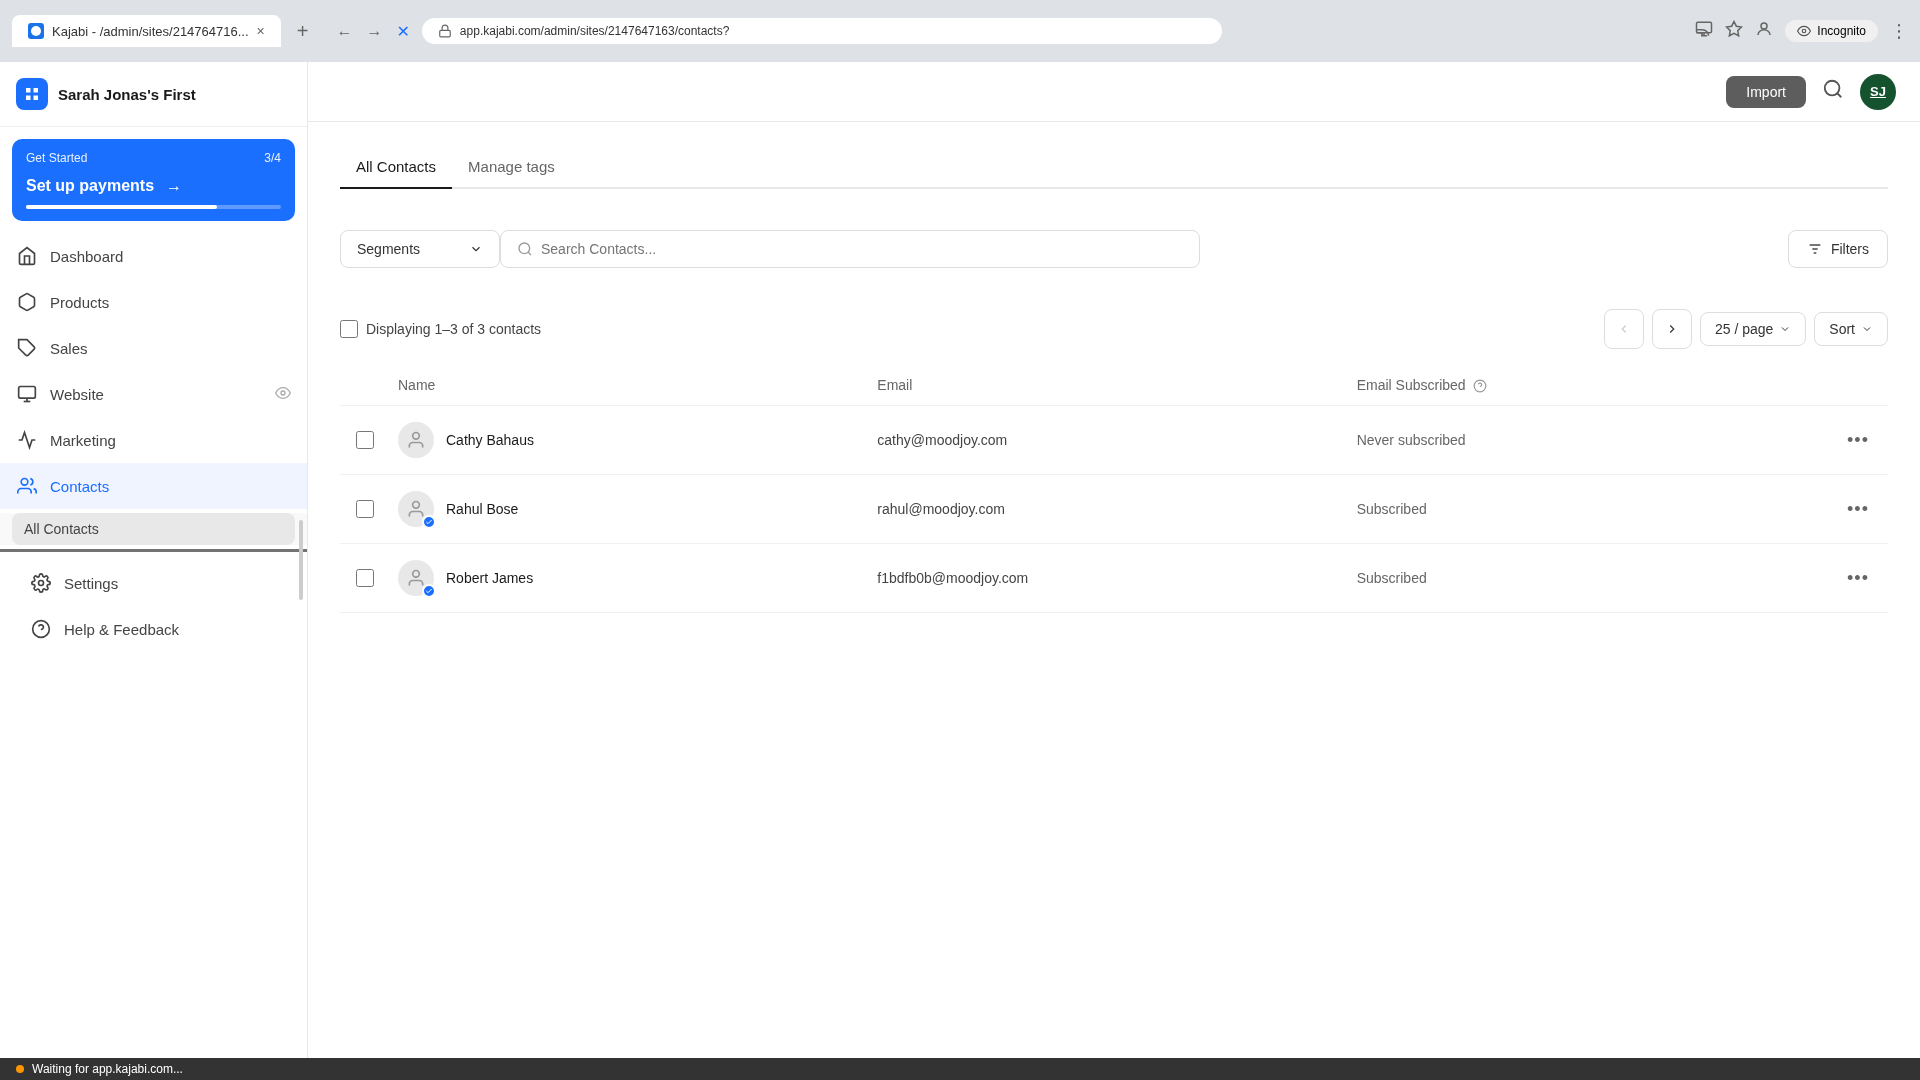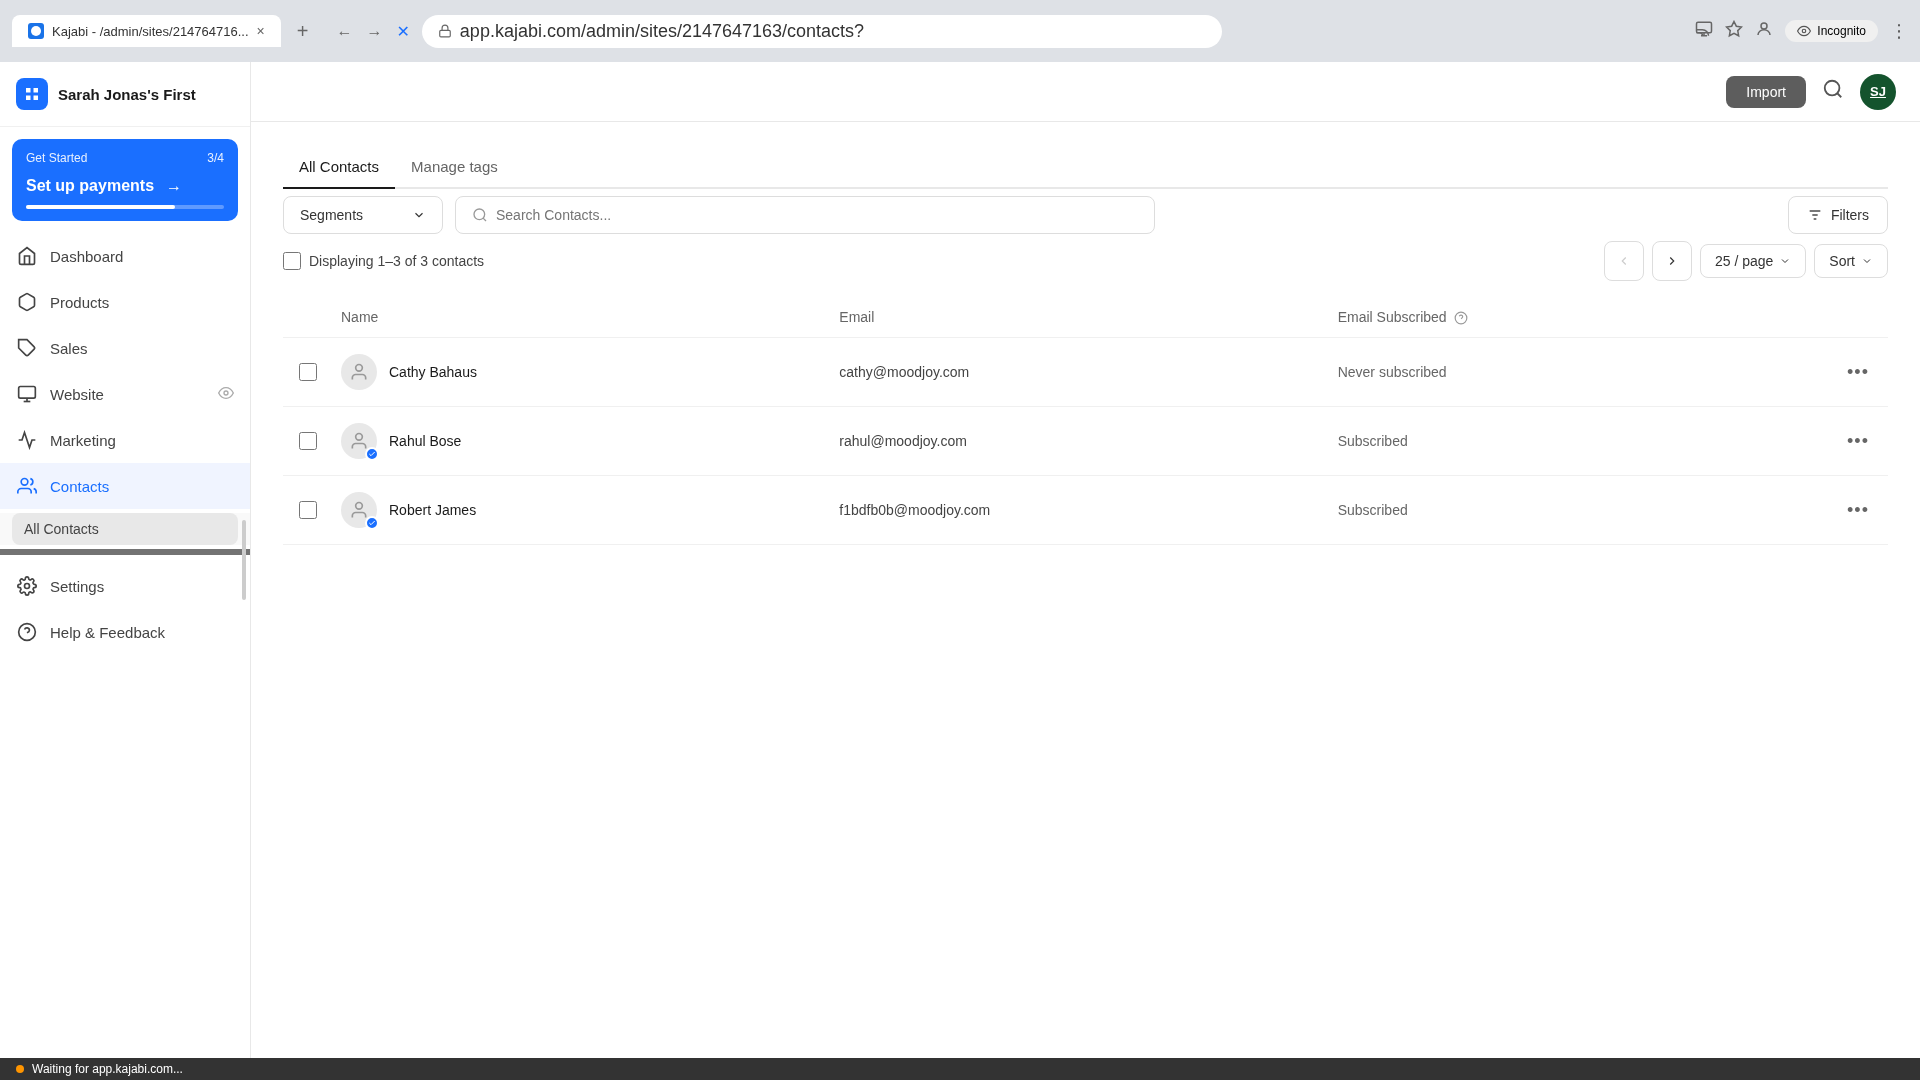--- a/index.html
+++ b/index.html
@@ -5,30 +5,30 @@
     * { margin: 0; padding: 0; box-sizing: border-box; }
     body { font-family: -apple-system, BlinkMacSystemFont, 'Segoe UI', sans-serif; background: #f5f5f5; width: 1920px; height: 1080px; overflow: hidden; display: flex; flex-direction: column; }
 
     
     .browser-chrome { background: #dee1e6; height: 62px; display: flex; align-items: center; padding: 0 12px; gap: 8px; }
     .browser-tab { background: #fff; border-radius: 8px 8px 0 0; padding: 8px 16px; display: flex; align-items: center; gap: 8px; font-size: 13px; color: #333; min-width: 220px; }
     .browser-tab-icon { width: 16px; height: 16px; background: #1a73e8; border-radius: 3px; display: flex; align-items: center; justify-content: center; }
     .tab-close { margin-left: auto; cursor: pointer; color: #666; font-size: 14px; }
     .tab-add { background: none; border: none; font-size: 20px; color: #666; cursor: pointer; padding: 4px 8px; }
     .nav-btn { background: none; border: none; cursor: pointer; color: #666; font-size: 16px; padding: 4px; }
-    .address-bar { background: #fff; border-radius: 20px; padding: 6px 16px; font-size: 18px; color: #333; flex: 1; max-width: 800px; display: flex; align-items: center; }
+    .address-bar { background: #fff; border-radius: 20px; padding: 6px 16px; font-size: 12px; color: #333; flex: 1; max-width: 800px; display: flex; align-items: center; }
     .browser-actions { display: flex; align-items: center; gap: 12px; margin-left: auto; }
     .browser-action-btn { background: none; border: none; cursor: pointer; color: #555; font-size: 18px; }
     .incognito-badge { background: #f0f0f0; border-radius: 20px; padding: 4px 12px; font-size: 12px; display: flex; align-items: center; gap: 6px; }
 
     
     .app-container { display: flex; flex: 1; overflow: hidden; background: #fff; }
 
     
-    .sidebar { width: 251px; background: #fff; border-right: 1px solid #e8e8e8; display: flex; flex-direction: column; overflow: hidden; position: relative; }
+    .sidebar { width: 308px; background: #fff; border-right: 1px solid #e8e8e8; display: flex; flex-direction: column; overflow: hidden; position: relative; }
     .sidebar-scroll { overflow-y: auto; flex: 1; }
     .sidebar-header { padding: 16px; display: flex; align-items: center; gap: 10px; border-bottom: 1px solid #f0f0f0; }
     .sidebar-logo { width: 32px; height: 32px; background: #1a6fff; border-radius: 8px; display: flex; align-items: center; justify-content: center; color: #fff; font-weight: bold; font-size: 18px; }
     .sidebar-brand { font-size: 15px; font-weight: 600; color: #1a1a1a; }
 
     .get-started-banner { background: #1a6fff; margin: 12px; border-radius: 10px; padding: 12px 14px; color: #fff; cursor: pointer; }
     .get-started-top { display: flex; justify-content: space-between; align-items: center; font-size: 12px; opacity: 0.9; margin-bottom: 12px; }
     .get-started-title { font-size: 16px; font-weight: 600; display: flex; align-items: center; gap: 12px; }
     .progress-bar-outer { background: rgba(255,255,255,0.3); border-radius: 4px; height: 4px; margin-top: 10px; }
     .progress-bar-inner { background: #fff; border-radius: 4px; height: 4px; width: 75%; }
@@ -36,21 +36,21 @@
     .nav-item { display: flex; align-items: center; gap: 12px; padding: 12px 16px; cursor: pointer; color: #444; font-size: 15px; text-decoration: none; position: relative; }
     .nav-item.active { background: #f0f4ff; color: #1a6fff; }
     .nav-icon { width: 22px; height: 22px; display: flex; align-items: center; justify-content: center; flex-shrink: 0; }
     .nav-label { flex: 1; }
     .eye-icon { color: #aaa; font-size: 14px; }
 
     .nav-sub { background: #f9f9f9; }
     .nav-sub-item { padding: 8px 16px 8px 52px; cursor: pointer; font-size: 14px; color: #444; }
     .nav-sub-item.active { background: #e8e8e8; border-radius: 8px; margin: 4px 12px; padding: 8px 12px 8px 12px; }
 
-    .sidebar-bottom { border-top: 6px solid #737373; padding: 8px 0; }
+    .sidebar-bottom { border-top: 3px solid #737373; padding: 8px 14px; }
     .sidebar-scroll-indicator { position: absolute; right: 4px; top: 50%; width: 4px; height: 80px; background: #ccc; border-radius: 4px; transform: translateY(-50%); }
 
     
     .main-content { flex: 1; display: flex; flex-direction: column; overflow: hidden; background: #fff; }
 
     
     .top-bar { height: 60px; border-bottom: 1px solid #e8e8e8; display: flex; align-items: center; padding: 0 24px; gap: 16px; background: #fff; }
     .top-bar-spacer { flex: 1; }
     .top-bar-search { background: none; border: none; cursor: pointer; font-size: 22px; color: #555; }
     .user-avatar { width: 36px; height: 36px; border-radius: 50%; background: #14532d; color: #fff; display: flex; align-items: center; justify-content: center; font-size: 13px; font-weight: 600; cursor: pointer; text-decoration: underline; }
@@ -58,21 +58,21 @@
     
     .page-content { flex: 1; overflow-y: auto; padding: 0; }
 
     
     .contacts-header { padding: 24px 32px 0; }
     .tabs-row { display: flex; align-items: center; border-bottom: 2px solid #e8e8e8; margin-bottom: 0; }
     .tab-item { padding: 12px 16px; font-size: 15px; color: #666; cursor: pointer; position: relative; }
     .tab-item.active { color: #1a1a1a; font-weight: 500; }
     .tab-item.active::after { content: ''; position: absolute; bottom: -2px; left: 0; right: 0; height: 2px; background: #1a1a1a; }
 
-    .contacts-toolbar { padding: 7px 32px; display: flex; align-items: flex-end; gap: 12px; }
+    .contacts-toolbar { padding: 41px 32px; display: flex; align-items: flex-end; }
     .segments-btn { display: flex; align-items: center; gap: 8px; border: 1.5px solid #ddd; border-radius: 8px; padding: 10px 16px; font-size: 14px; cursor: pointer; background: #fff; color: #333; min-width: 160px; justify-content: space-between; }
     .search-box { flex: 1; max-width: 700px; display: flex; align-items: center; gap: 8px; border: 1.5px solid #ddd; border-radius: 8px; padding: 10px 16px; background: #fff; }
     .search-input { border: none; outline: none; font-size: 14px; flex: 1; color: #999; background: transparent; }
     .filters-btn { display: flex; align-items: center; gap: 8px; border: 1.5px solid #ddd; border-radius: 8px; padding: 10px 18px; font-size: 14px; cursor: pointer; background: #fff; color: #333; margin-left: auto; }
 
     .contacts-table-header { padding: 0 32px; }
     .table-controls { display: flex; align-items: center; gap: 8px; margin-bottom: 16px; }
     .select-all-checkbox { width: 18px; height: 18px; border: 2px solid #ccc; border-radius: 4px; cursor: pointer; }
     .displaying-text { font-size: 14px; color: #444; flex: 1; }
     .pagination-btn { width: 40px; height: 40px; border: 1.5px solid #ddd; border-radius: 8px; display: flex; align-items: center; justify-content: center; cursor: pointer; background: #fff; font-size: 14px; color: #333; }

